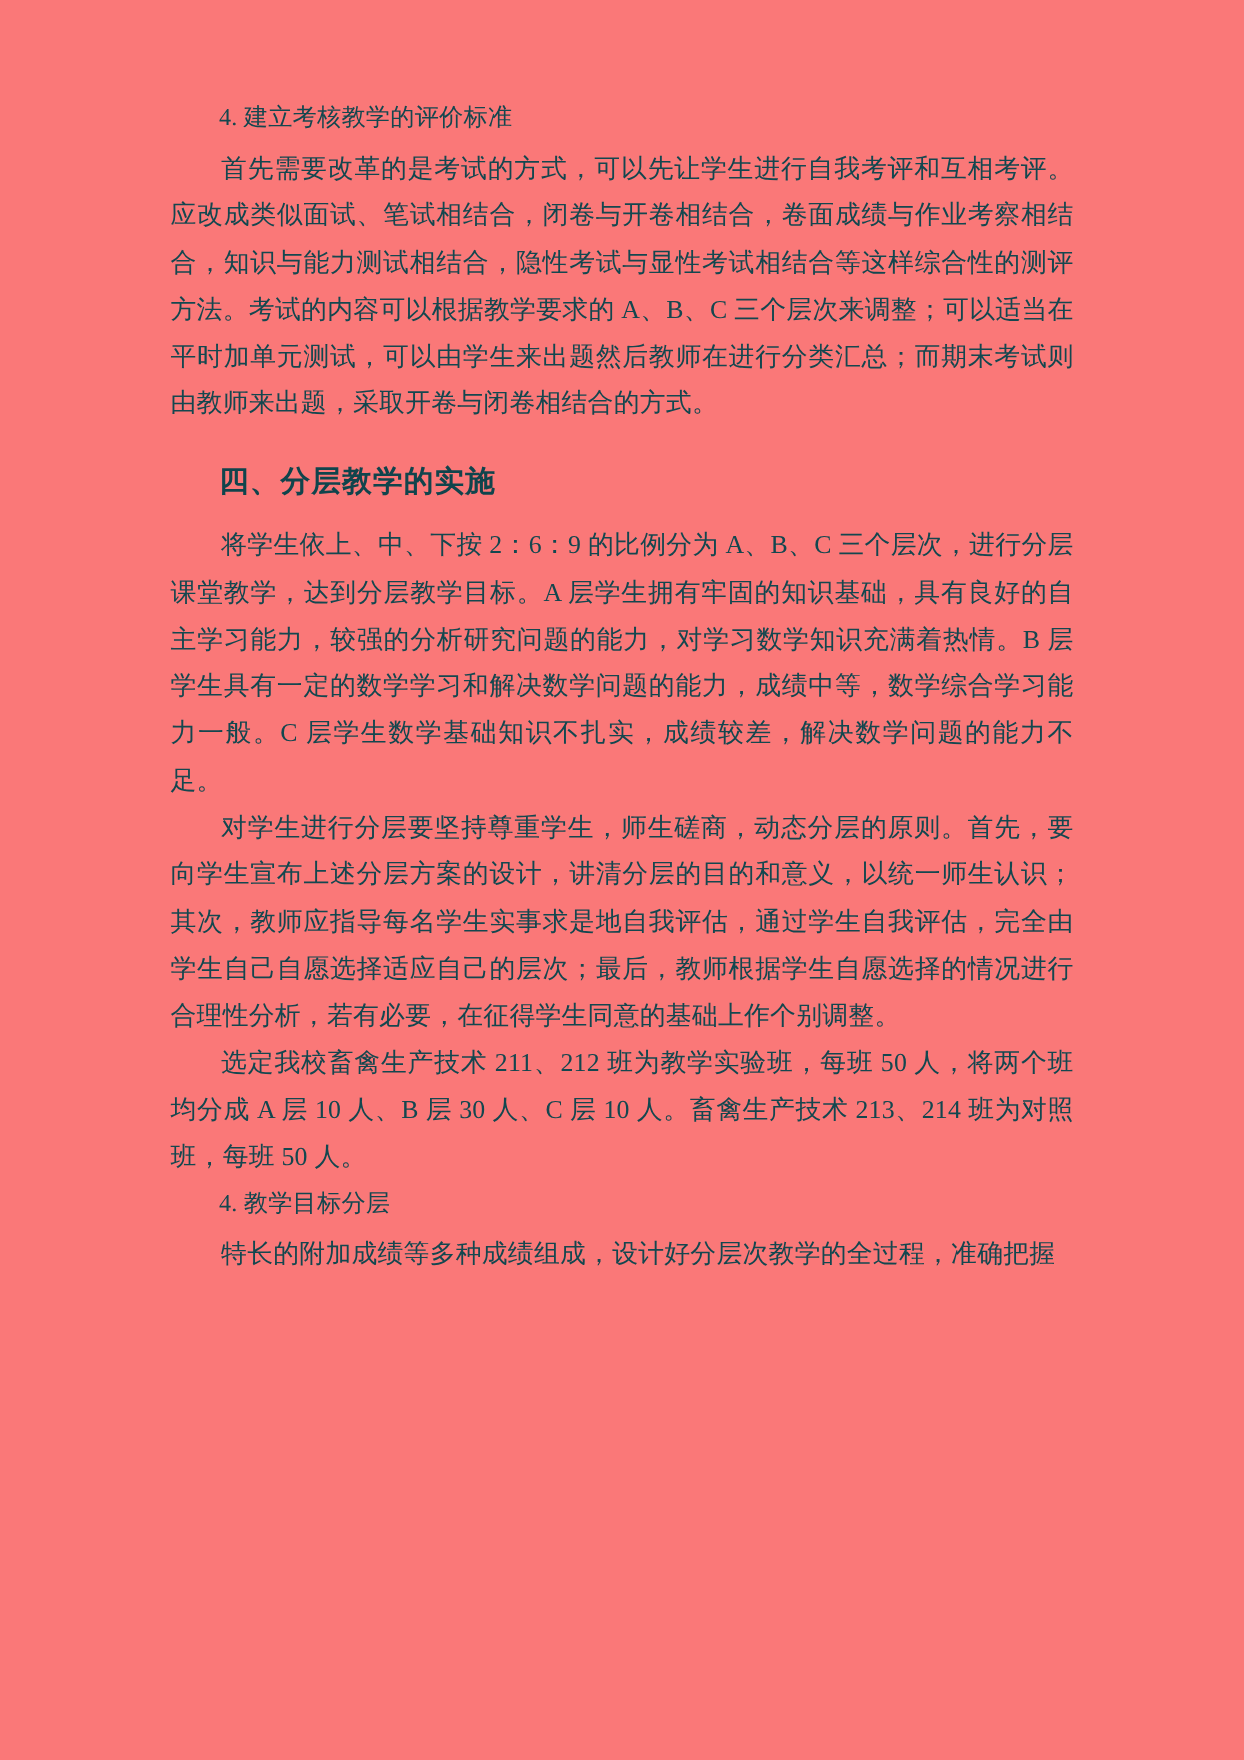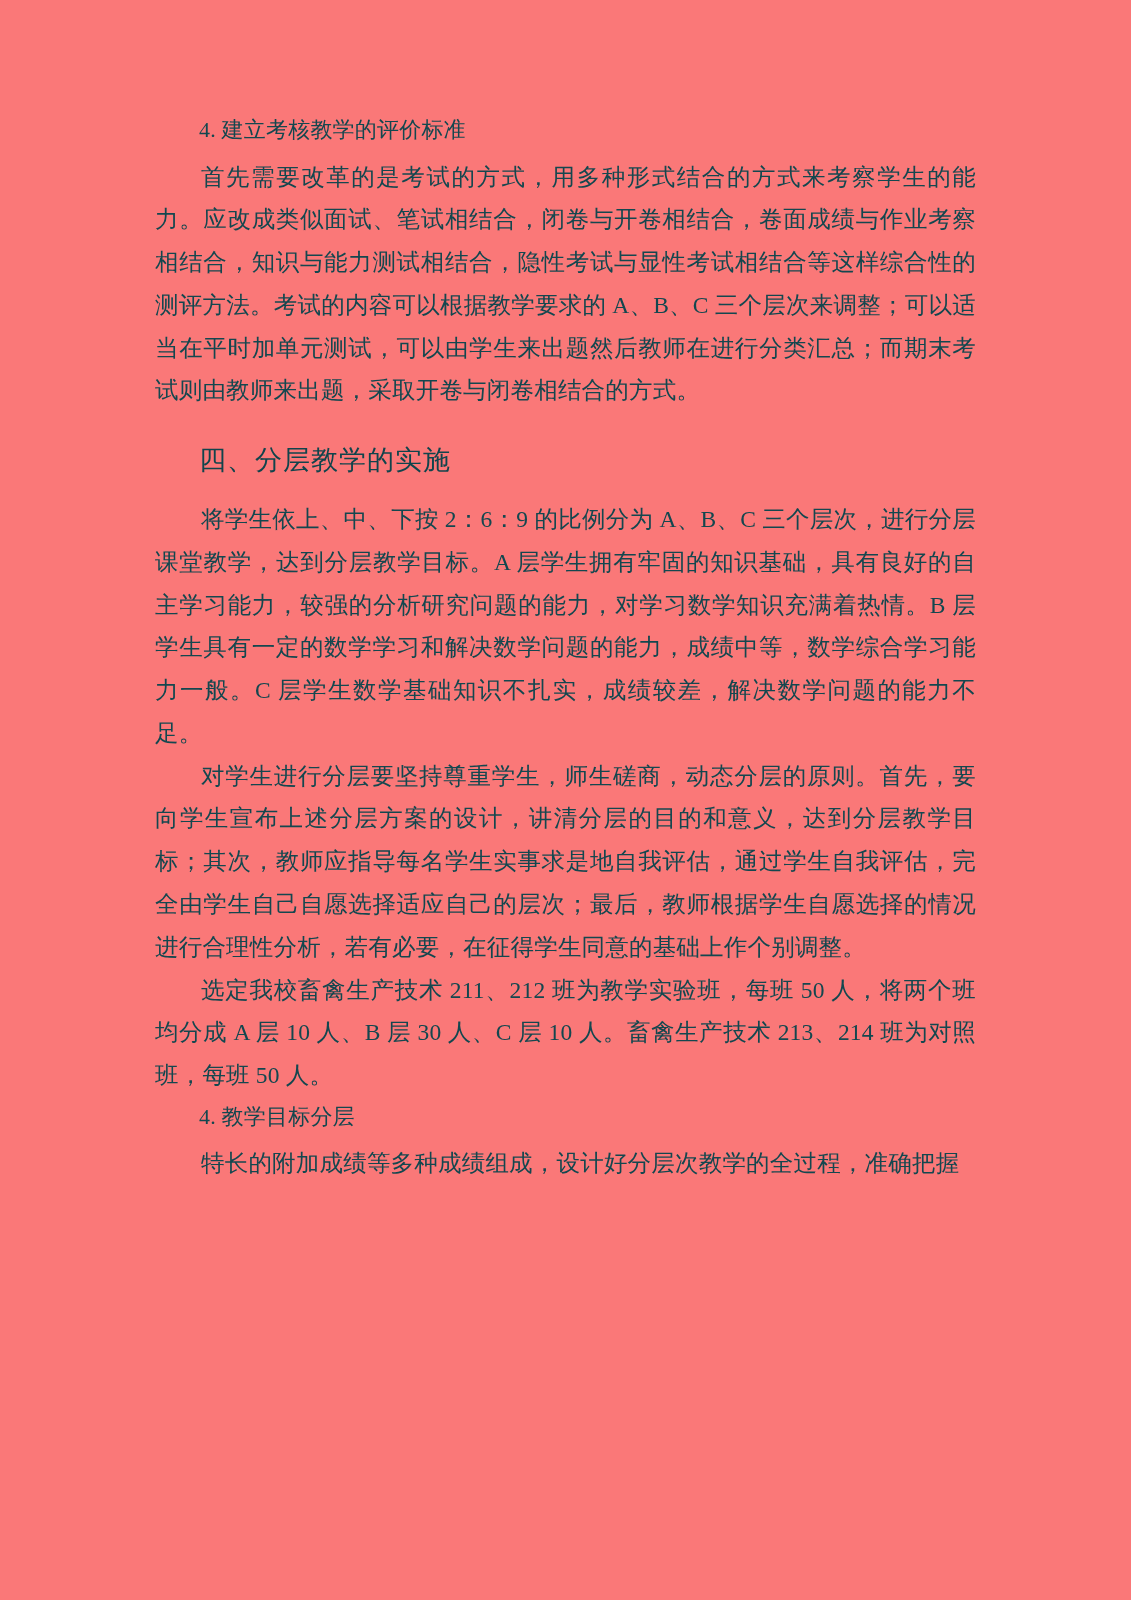--- a/index.html
+++ b/index.html
@@ -12,66 +12,66 @@
     background: #fa7878;
     font-family: "Liberation Serif", "DejaVu Serif", serif;
     color: #1b4a52;
     overflow: hidden;
   }
   .page {
     position: relative;
     width: 1131px;
     height: 1600px;
     box-sizing: border-box;
-    padding: 110px 155px 60px 155px;
+    padding: 87px 155px 60px 155px;
   }
   .doc-body {
     font-size: 23.5px;
     line-height: 1.82;
     letter-spacing: 0.2px;
     text-align: justify;
     color: #13474f;
   }
   .sub-heading {
     font-size: 22px;
     margin: 0 0 6px 0;
     text-indent: 44px;
     line-height: 1.8;
   }
   p.para {
     margin: 0;
     text-indent: 46px;
   }
   h2.section-heading {
     font-size: 27px;
-    font-weight: normal;
+    font-weight: bold;
     margin: 26px 0 14px 0;
     text-indent: 44px;
     letter-spacing: 1px;
     line-height: 1.7;
     color: #10444c;
   }
 </style>
 </head>
 <body>
 
 <div class="page">
   <div class="doc-body">
 
     <div class="sub-heading">4. 建立考核教学的评价标准</div>
 
-    <p class="para">首先需要改革的是考试的方式，用多种形式结合的方式来考察学生的能力。应改成类似面试、笔试相结合，闭卷与开卷相结合，卷面成绩与作业考察相结合，知识与能力测试相结合，隐性考试与显性考试相结合等这样综合性的测评方法。考试的内容可以根据教学要求的 A、B、C 三个层次来调整；可以适当在平时加单元测试，可以由学生来出题然后教师在进行分类汇总；而期末考试则由教师来出题，采取开卷与闭卷相结合的方式。</p>
+    <p class="para">首先需要改革的是考试的方式，可以先让学生进行自我考评和互相考评。应改成类似面试、笔试相结合，闭卷与开卷相结合，卷面成绩与作业考察相结合，知识与能力测试相结合，隐性考试与显性考试相结合等这样综合性的测评方法。考试的内容可以根据教学要求的 A、B、C 三个层次来调整；可以适当在平时加单元测试，可以由学生来出题然后教师在进行分类汇总；而期末考试则由教师来出题，采取开卷与闭卷相结合的方式。</p>
 
 
     <h2 class="section-heading">四、分层教学的实施</h2>
 
 
     <p class="para">将学生依上、中、下按 2：6：9 的比例分为 A、B、C 三个层次，进行分层课堂教学，达到分层教学目标。A 层学生拥有牢固的知识基础，具有良好的自主学习能力，较强的分析研究问题的能力，对学习数学知识充满着热情。B 层学生具有一定的数学学习和解决数学问题的能力，成绩中等，数学综合学习能力一般。C 层学生数学基础知识不扎实，成绩较差，解决数学问题的能力不足。</p>
 
-    <p class="para">对学生进行分层要坚持尊重学生，师生磋商，动态分层的原则。首先，要向学生宣布上述分层方案的设计，讲清分层的目的和意义，达到分层教学目标；其次，教师应指导每名学生实事求是地自我评估，通过学生自我评估，完全由学生自己自愿选择适应自己的层次；最后，教师根据学生自愿选择的情况进行合理性分析，若有必要，在征得学生同意的基础上作个别调整。</p>
+    <p class="para">对学生进行分层要坚持尊重学生，师生磋商，动态分层的原则。首先，要向学生宣布上述分层方案的设计，讲清分层的目的和意义，以统一师生认识；其次，教师应指导每名学生实事求是地自我评估，通过学生自我评估，完全由学生自己自愿选择适应自己的层次；最后，教师根据学生自愿选择的情况进行合理性分析，若有必要，在征得学生同意的基础上作个别调整。</p>
 
     <p class="para">选定我校畜禽生产技术 211、212 班为教学实验班，每班 50 人，将两个班均分成 A 层 10 人、B 层 30 人、C 层 10 人。畜禽生产技术 213、214 班为对照班，每班 50 人。</p>
 
     <div class="sub-heading">4. 教学目标分层</div>
 
     <p class="para">特长的附加成绩等多种成绩组成，设计好分层次教学的全过程，准确把握</p>
 
   </div>
 </div>
 

